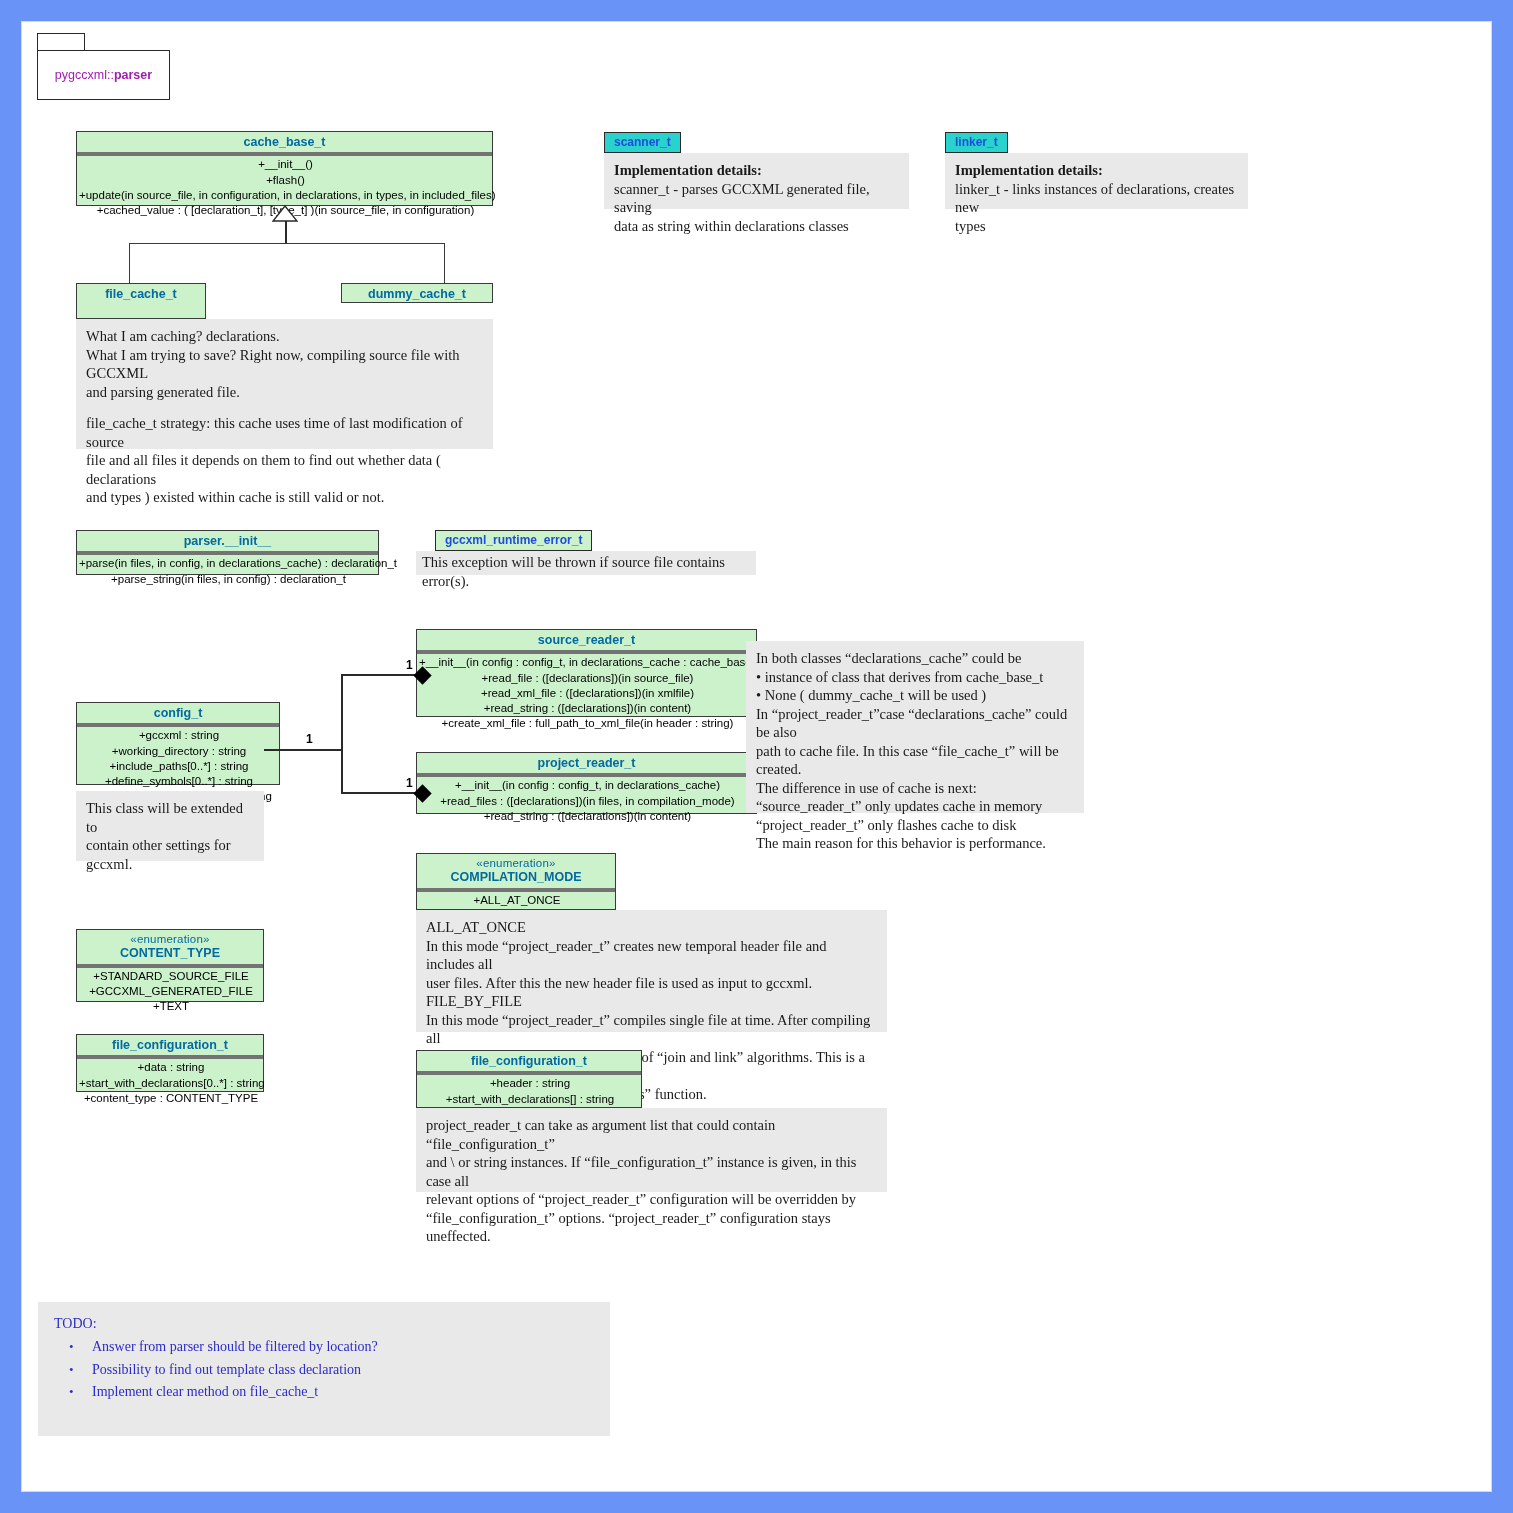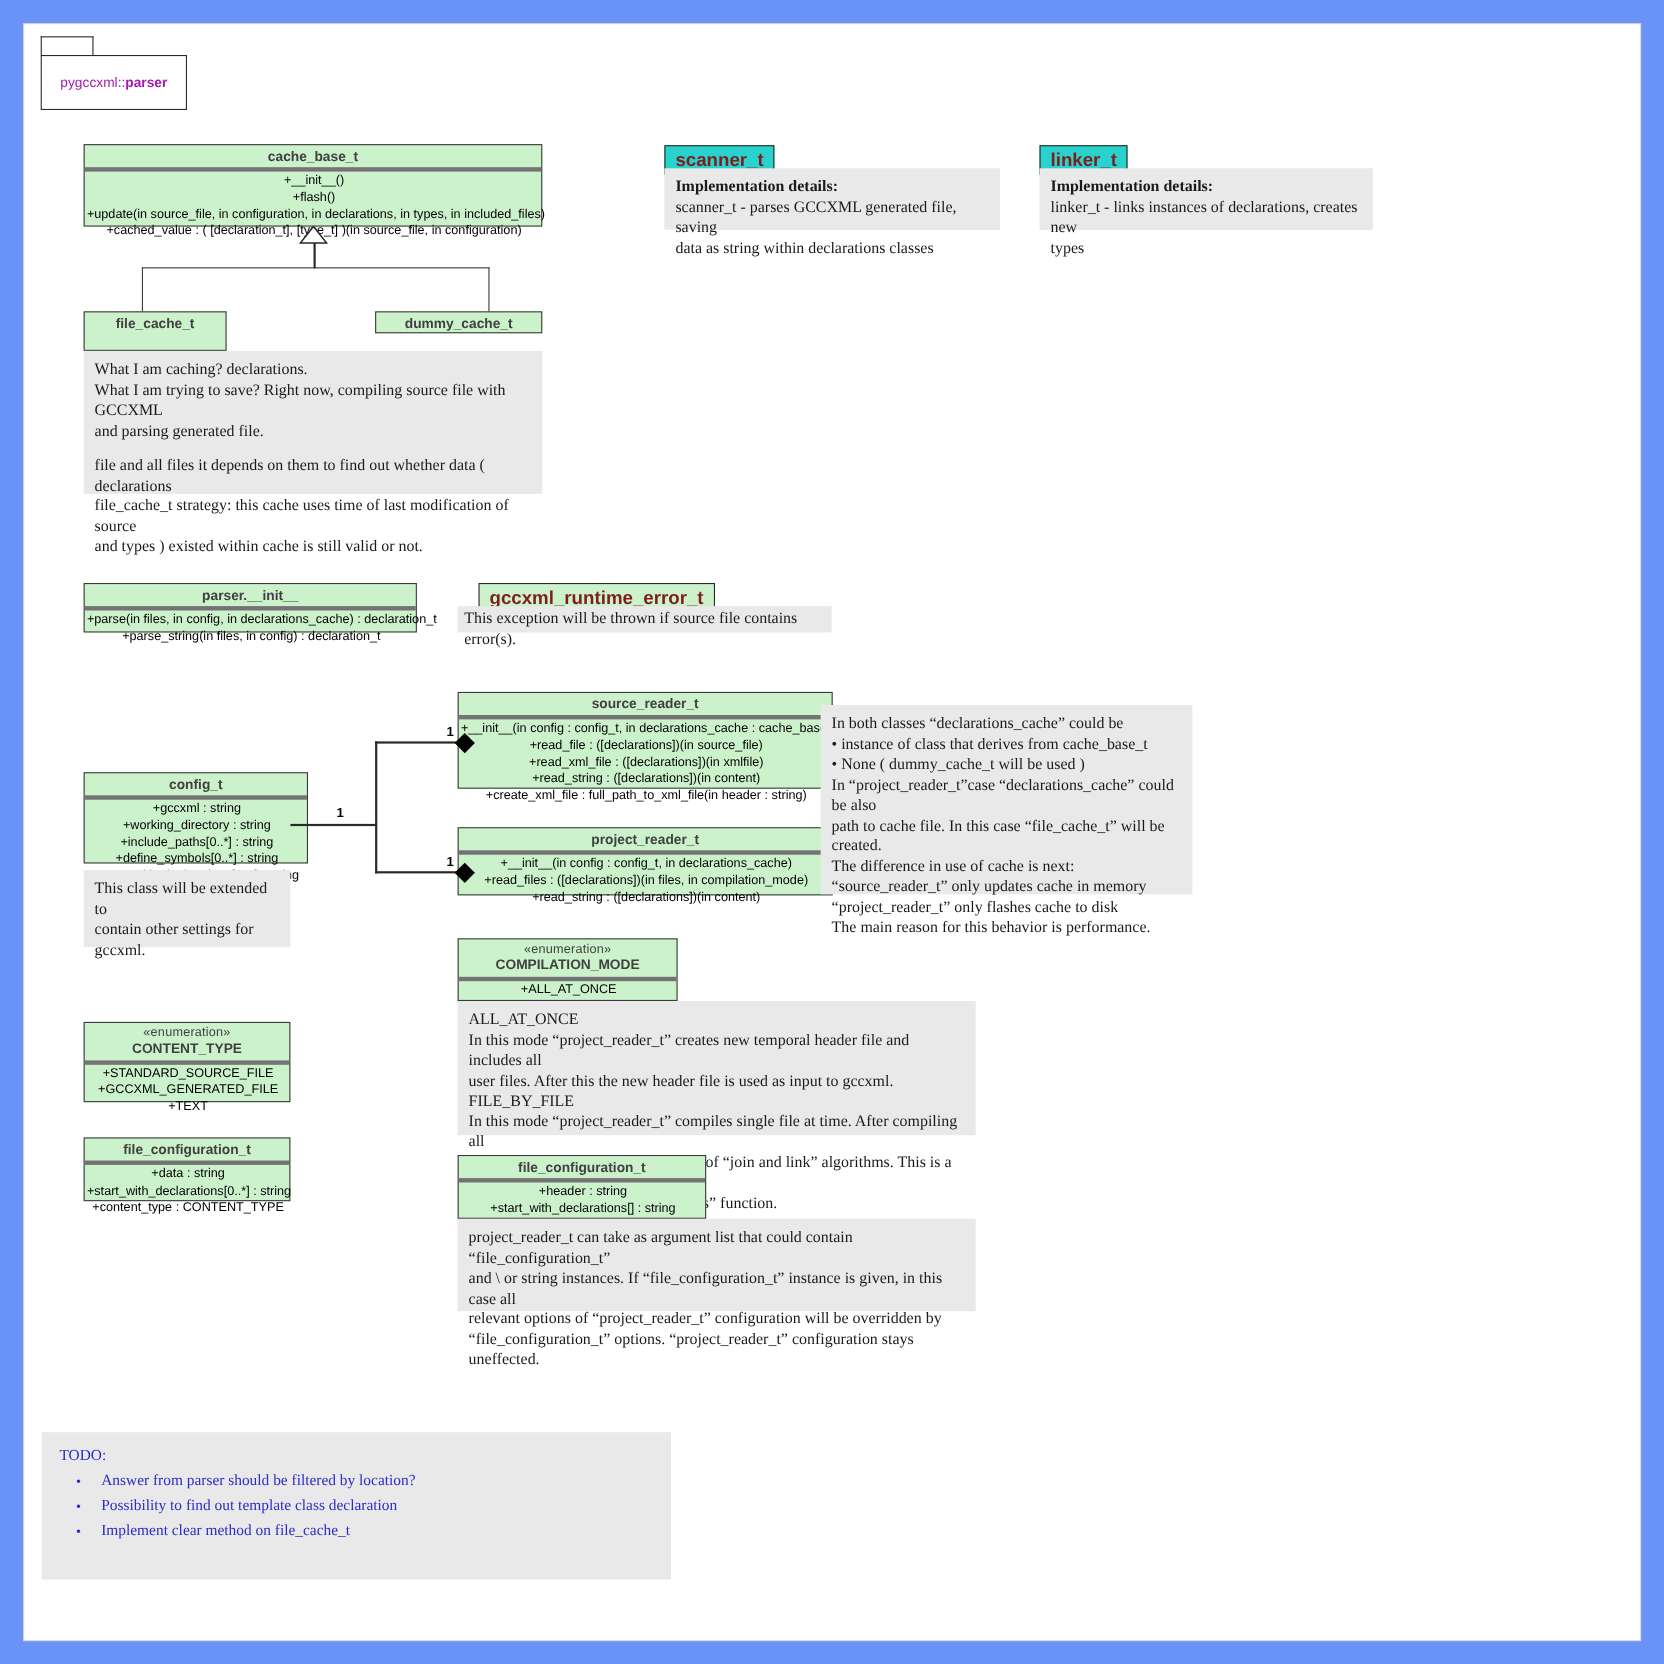--- a/index.html
+++ b/index.html
@@ -28,21 +28,21 @@
   .uml-box {
     position: absolute;
     background: #ccf2cc;
     border: 1px solid #3a3a3a;
     box-sizing: border-box;
   }
   .uml-title {
     text-align: center;
     font-weight: bold;
     font-size: 12.5px;
-    color: #404040;
+    color: #0369a1;
     padding: 3px 4px 3px 4px;
     line-height: 1.15;
   }
   .uml-stereo {
     display: block;
     font-weight: normal;
     font-size: 11.5px;
     letter-spacing: 0.2px;
   }
   .uml-sep {
@@ -74,23 +74,23 @@
   .note-head {
     font-family: "Liberation Serif", serif;
     font-weight: bold;
     font-size: 14.5px;
   }
   
   .tab {
     position: absolute;
     box-sizing: border-box;
     border: 1px solid #2a2a2a;
-    font-size: 17px;
+    font-size: 12px;
     font-weight: bold;
-    color: #7f1d1d;
+    color: #1d4ed8;
     text-align: center;
     padding: 2px 9px;
     line-height: 1.25;
     white-space: nowrap;
   }
   .tab.teal { background: #2ad2cd; }
   .tab.green { background: #ccf2cc; margin-left: 19px; }
   
   .pkg-tab {
     position: absolute;
@@ -197,22 +197,22 @@
     </div>
     <div class="uml-box" style="left:319px; top:261px; width:152px; height:20px;">
       <div class="uml-title">dummy_cache_t</div>
     </div>
 
     <div class="note" style="left:54px; top:297px; width:417px; height:130px;">
       <p>What I am caching? declarations.</p>
       <p>What I am trying to save? Right now, compiling source file with GCCXML</p>
       <p>and parsing generated file.</p>
       <p class="blank"></p>
+      <p>file_cache_t strategy: this cache uses time of last modification of source</p>
       <p>file and all files it depends on them to find out whether data ( declarations</p>
-      <p>file_cache_t strategy: this cache uses time of last modification of source</p>
       <p>and types ) existed within cache is still valid or not.</p>
     </div>
 
     <div class="tab teal" style="left:582px; top:110px;">
       <span>scanner_t</span>
     </div>
     <div class="note" style="left:582px; top:131px; width:305px; height:56px;">
       <p class="note-head">Implementation details:</p>
       <p>scanner_t - parses GCCXML generated file, saving</p>
       <p>data as string within declarations classes</p>

